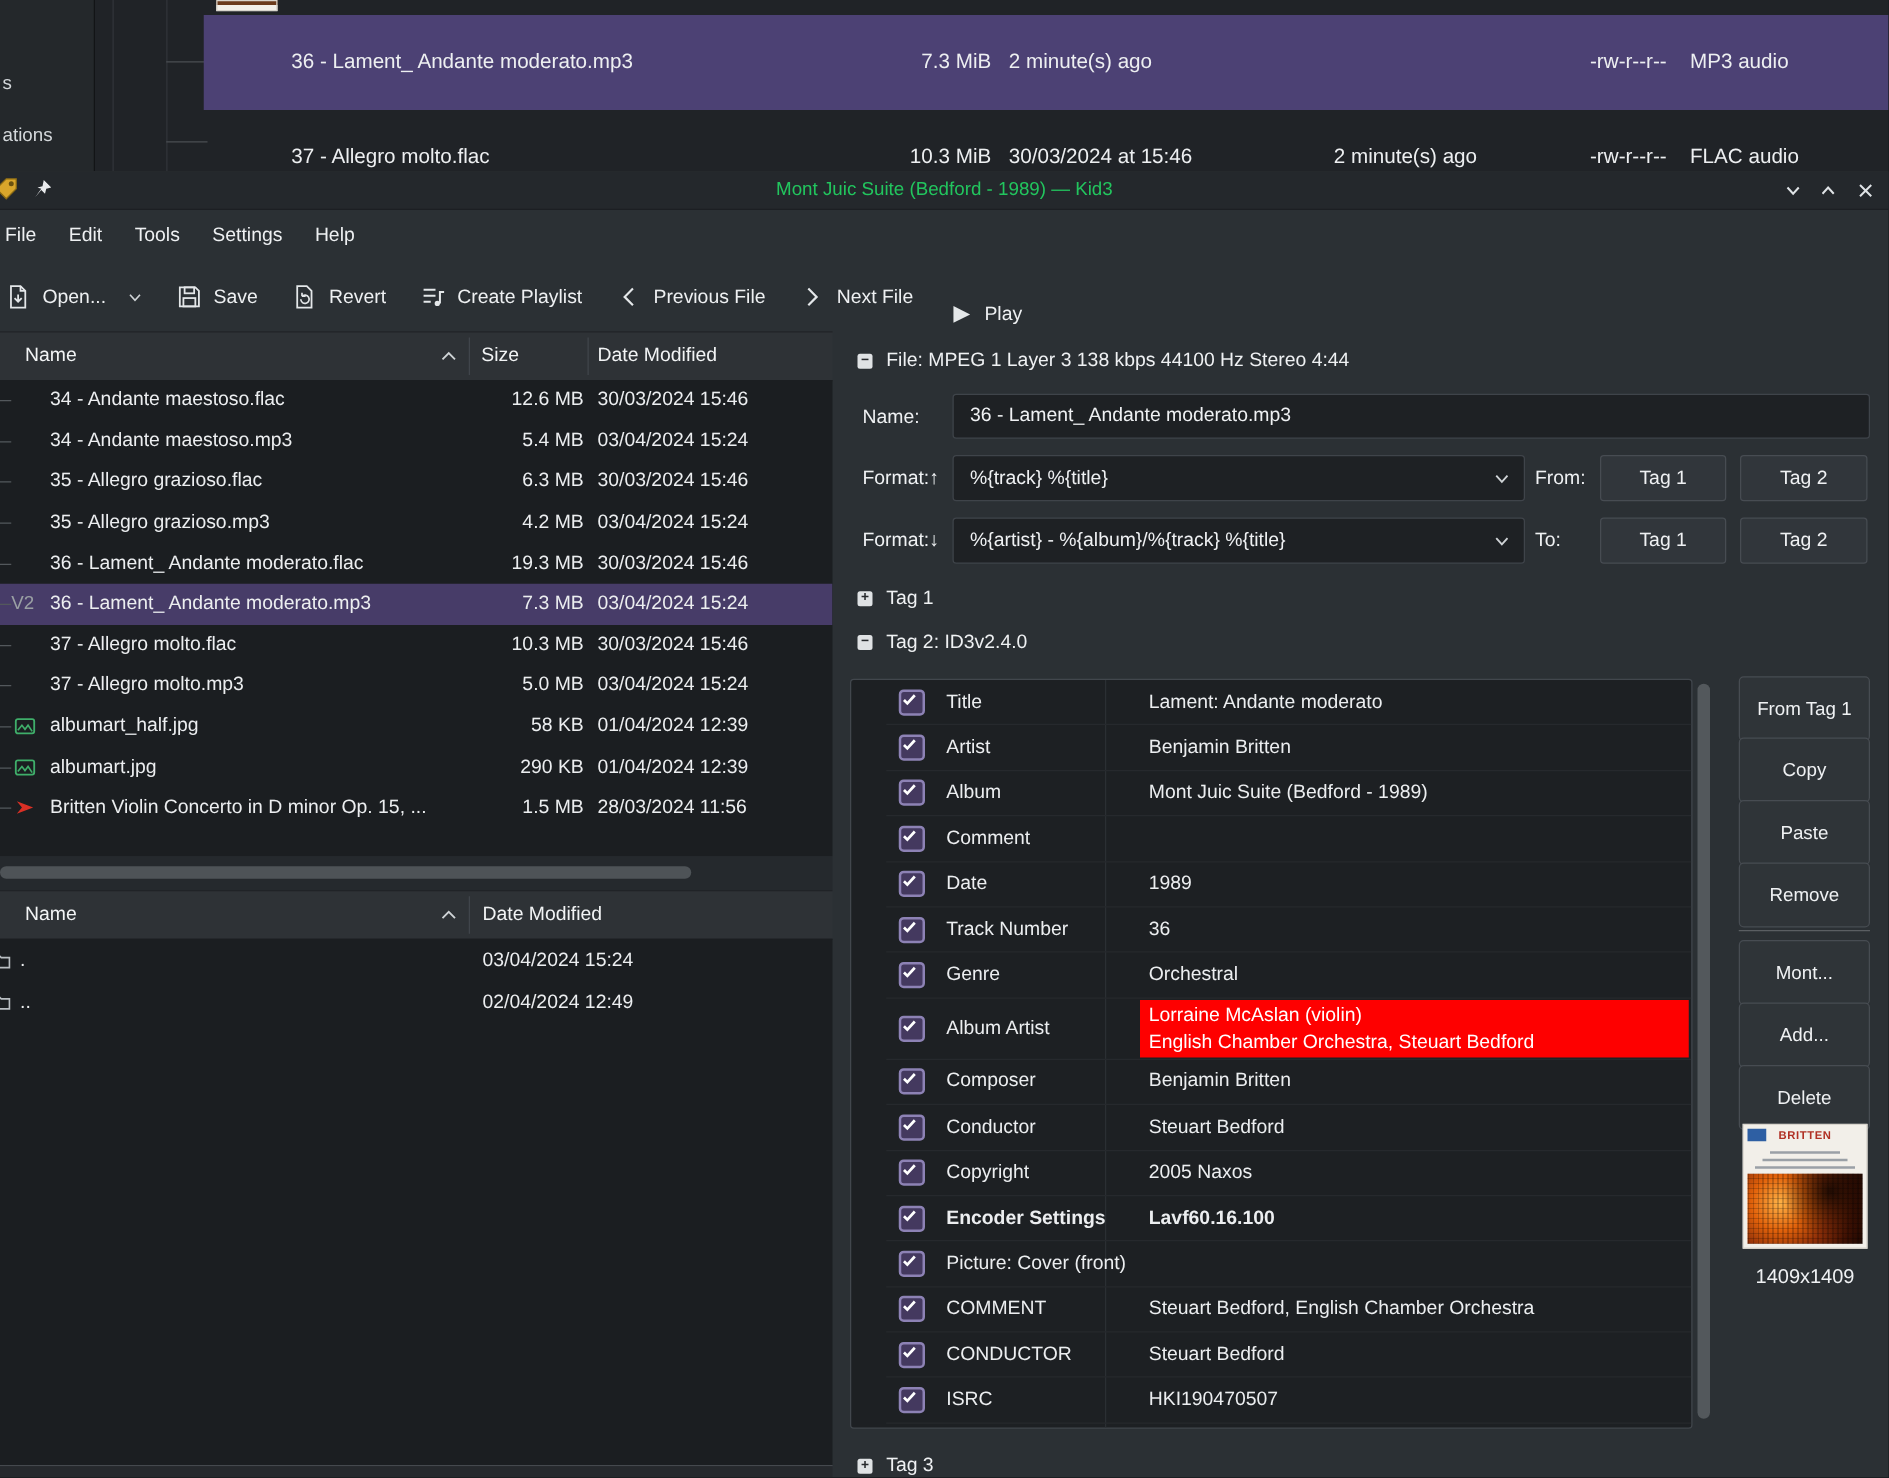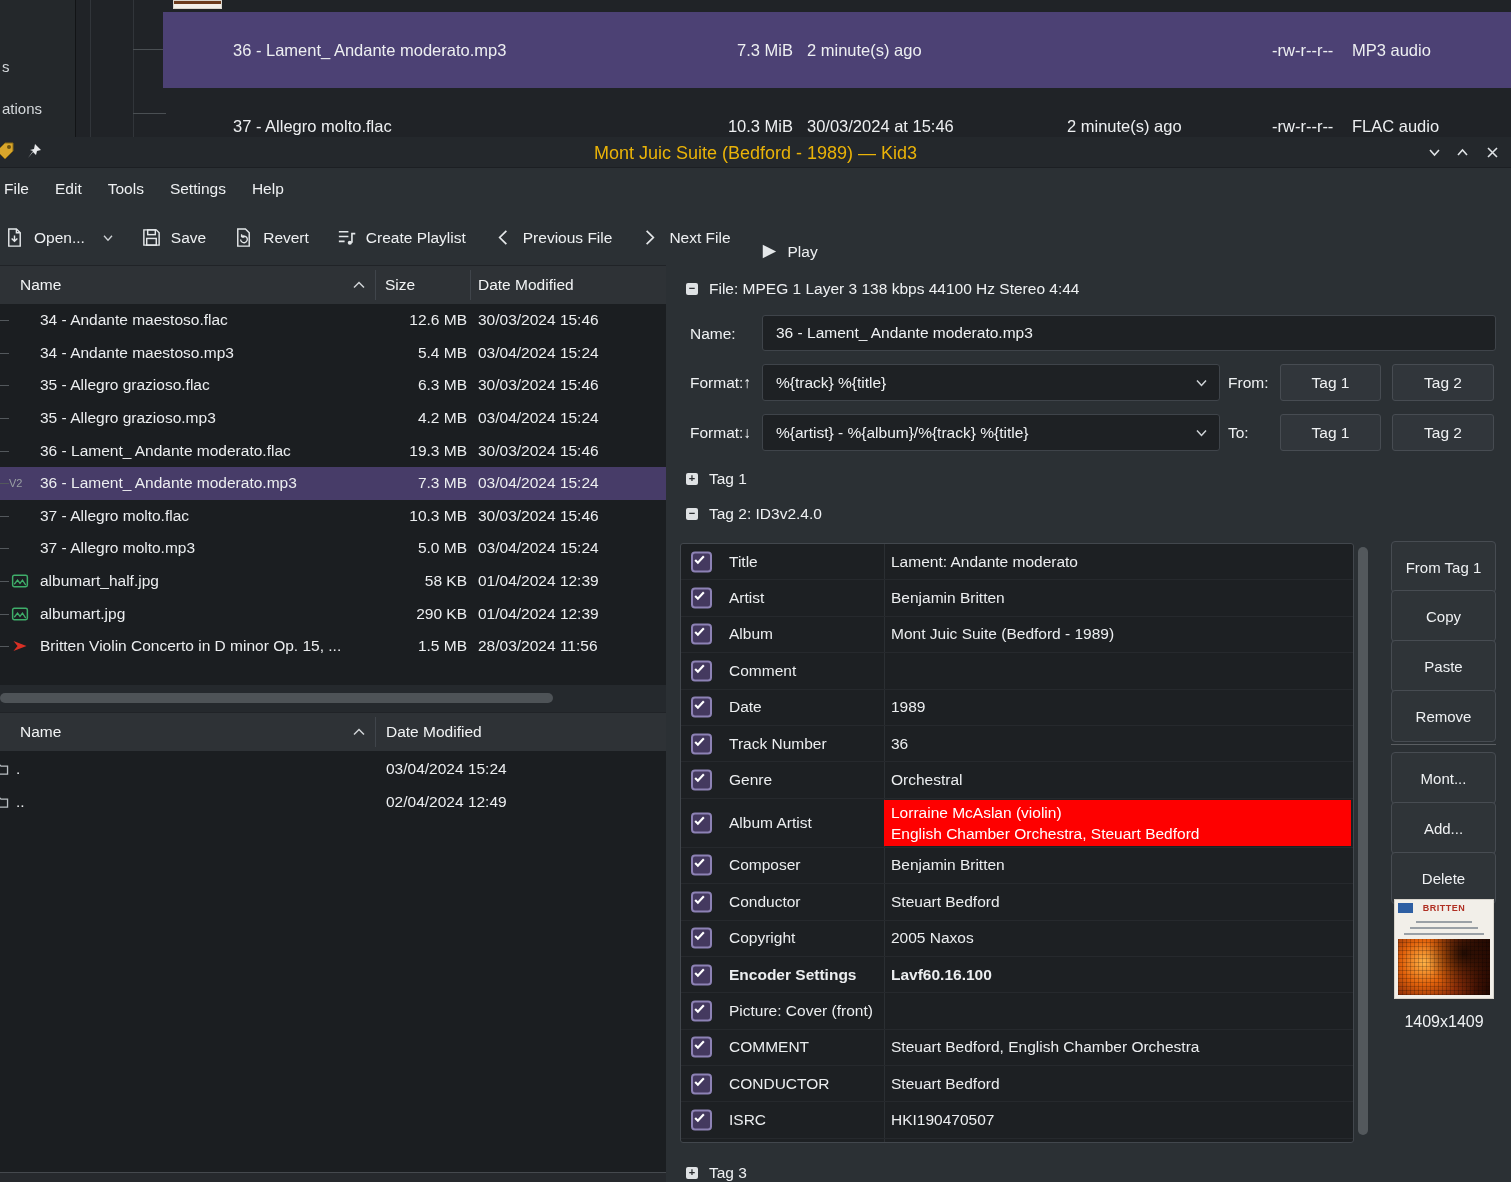--- a/index.html
+++ b/index.html
@@ -30,21 +30,21 @@
     background:
       repeating-linear-gradient(90deg,rgba(0,0,0,.20) 0 1px,transparent 1px 4px),
       repeating-linear-gradient(0deg,rgba(0,0,0,.20) 0 1px,transparent 1px 4px),
       radial-gradient(circle at 72% 25%,rgba(15,6,2,.85),transparent 48%),
       radial-gradient(circle at 28% 42%,#ffb347,#e2620b 30%,#8f2f08 55%,#401103 80%,#1c0701 100%);}
 
   
   .kid3{position:absolute;left:0;top:137px;width:1511px;height:1045px;background:#2b3034;overflow:hidden;}
 
   .titlebar{position:absolute;left:0;top:0;width:100%;height:30px;background:#24282c;border-bottom:1px solid #1c1f23;}
-  .title-text{position:absolute;left:0;right:0;top:6px;text-align:center;font-size:18px;color:#eab308;}
+  .title-text{position:absolute;left:0;right:0;top:6px;text-align:center;font-size:15px;color:#22c55e;}
   .win-btn{position:absolute;top:7px;width:17px;height:17px;}
 
   .menubar{position:absolute;left:-9px;top:30px;height:44px;display:flex;align-items:center;}
   .menu-item{padding:0 13px;font-size:15.5px;color:#eef0f2;white-space:nowrap;}
 
   .toolbar{position:absolute;left:4px;top:74px;height:53px;display:flex;align-items:center;gap:27px;}
   .tool-item{display:flex;align-items:center;gap:9px;font-size:15.5px;color:#eef0f2;white-space:nowrap;}
 
   
   .lheader{position:absolute;left:0;width:666px;height:38px;background:#2e3236;
@@ -53,21 +53,21 @@
   .lh-div{position:absolute;top:4px;bottom:4px;width:1px;background:#40454b;}
   .lview{position:absolute;left:0;width:666px;background:#1b1e21;overflow:hidden;}
   .krow{position:absolute;left:0;right:0;height:32.6px;}
   .krow.selected{background:#473c68;}
   .krow::before{content:"";position:absolute;left:0;top:50%;width:9px;height:1px;background:#53585c;}
   .kcell{position:absolute;top:50%;transform:translateY(-50%);font-size:15.5px;color:#eceef0;white-space:nowrap;}
   .kname{left:40px;}
   .ksize{left:372px;width:95px;text-align:right;}
   .kdate{left:478px;}
   .kicon{position:absolute;left:11px;top:50%;transform:translateY(-50%);width:18px;height:18px;}
-  .kmarker{position:absolute;left:9px;top:50%;transform:translateY(-50%);font-size:11px;color:#9aa0a4;}
+  .kmarker{position:absolute;left:9px;top:50%;transform:translateY(-50%);font-size:15px;color:#9aa0a4;}
   .lgap{position:absolute;left:0;top:548px;width:666px;height:27px;background:#25292d;}
   .hthumb{position:absolute;left:0;top:8px;width:553px;height:10px;border-radius:5px;background:#4e5357;}
   .drow{position:absolute;left:0;right:0;height:32.6px;}
   .dicon{position:absolute;left:-7px;top:50%;transform:translateY(-50%);width:16px;height:16px;}
   .dname{left:16px;}
   .ddate{left:386px;}
   .lbottom-line{position:absolute;left:0;top:1035px;width:666px;height:1px;background:#45494e;}
   .lbottom-strip{position:absolute;left:0;top:1036px;width:666px;height:9px;background:#26292d;}
 
   
@@ -75,21 +75,21 @@
   .expbox{width:12px;height:12px;background:#dfe2e4;border-radius:2px;color:#26292c;
     font-size:11px;font-weight:bold;line-height:11px;text-align:center;flex:0 0 12px;}
   .rlabel{position:absolute;font-size:15.5px;color:#eff1f3;white-space:nowrap;}
   .field{position:absolute;background:#1e2124;border:1px solid #3f444a;border-radius:3px;box-sizing:border-box;
     font-size:15.5px;color:#eff1f3;display:flex;align-items:center;padding-left:13px;white-space:nowrap;overflow:hidden;}
   .combo-chev{position:absolute;right:11px;top:50%;transform:translateY(-50%);}
   .tagbtn{position:absolute;background:#31363b;border:1px solid #474c52;border-radius:3px;box-sizing:border-box;
     font-size:15.5px;color:#eff1f3;display:flex;align-items:center;justify-content:center;white-space:nowrap;}
 
   .ttable{position:absolute;left:680px;top:406px;width:674px;height:600px;background:#1d2023;
-    border:1px solid #42474d;border-radius:3px;box-sizing:border-box;overflow:hidden;}
+    border:1px solid #42474d;border-radius:3px;box-sizing:border-box;overflow:hidden;padding-left:28px;}
   .t-vdiv{position:absolute;left:203px;top:0;bottom:0;width:1px;background:#2b2f33;}
   .trow{position:relative;border-bottom:1px solid #26292d;box-sizing:border-box;}
   .tcheck{position:absolute;left:10px;top:50%;transform:translateY(-50%);width:21px;height:21px;
     border:2px solid #8d82b5;border-radius:4px;background:#44395f;box-sizing:border-box;}
   .tfield{position:absolute;left:48px;top:50%;transform:translateY(-50%);font-size:15.5px;color:#eceef0;white-space:nowrap;}
   .tvalue{position:absolute;left:203px;right:2px;top:50%;transform:translateY(-50%);
     font-size:15.5px;color:#eceef0;padding-left:7px;white-space:nowrap;overflow:hidden;}
   .tvalue.red{background:#fe0000;color:#ffffff;white-space:pre-line;line-height:21px;padding:2px 0 2px 7px;}
   .vthumb{position:absolute;left:1358px;top:410px;width:10px;height:588px;border-radius:5px;background:#53585c;}
 

